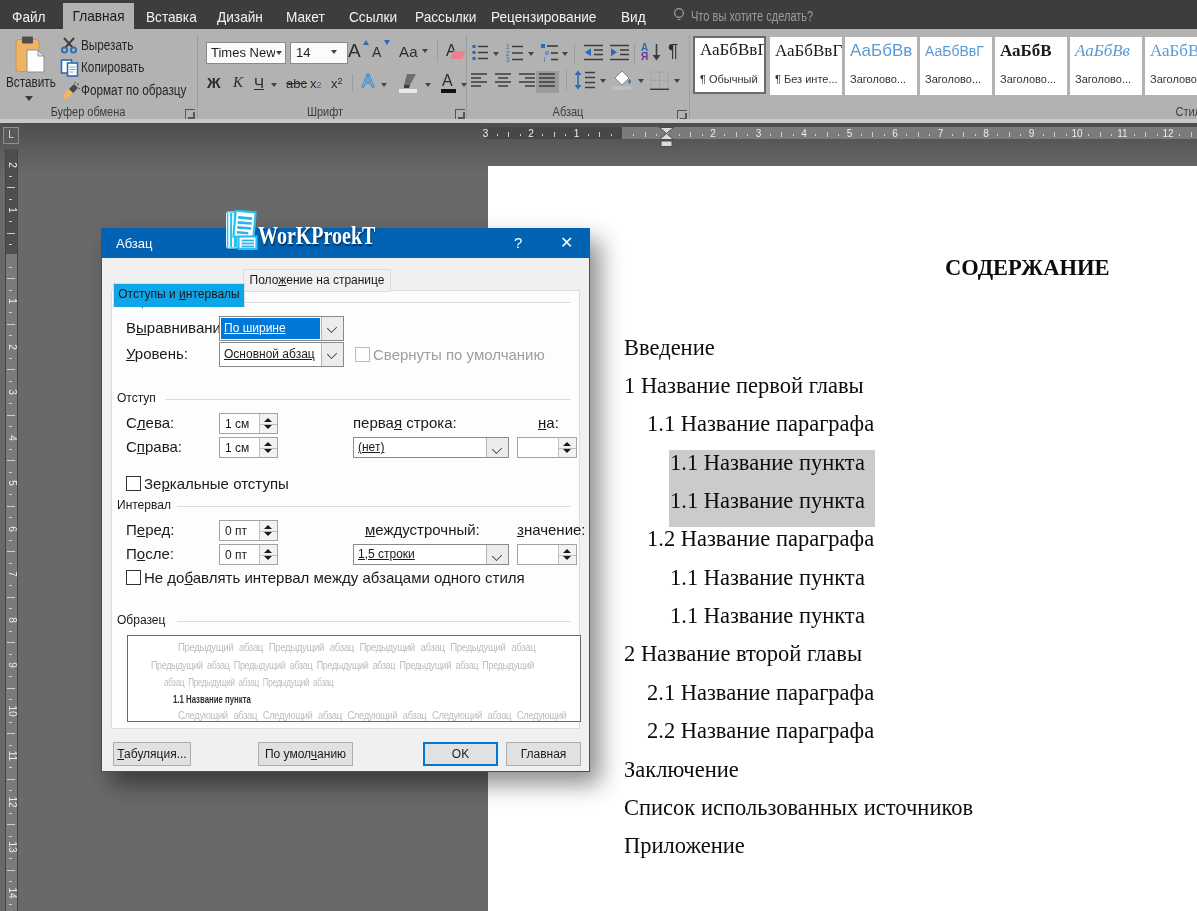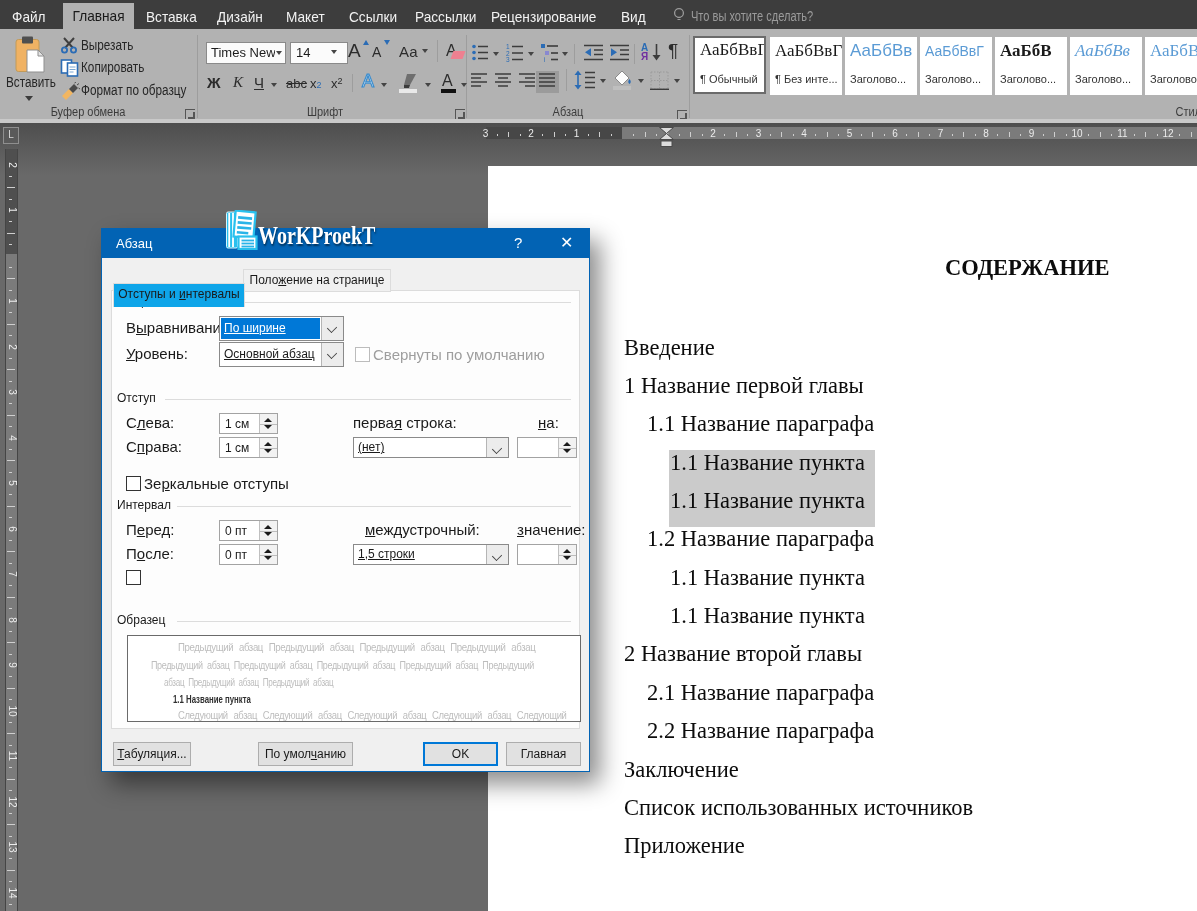--- a/index.html
+++ b/index.html
@@ -520,20 +520,21 @@
     </div>
   <div class="combo" style="left:251px;top:315px;width:154px;height:19px;">
       <div class="txt" style="top:1px;">1,5 строки</div>
       <div class="btn"></div>
     </div>
   <div class="spin" style="left:415px;top:315px;width:58px;height:19px;">
       <div class="btns"></div>
       <div class="mid"></div>
     </div>
   <div class="cb" style="left:24px;top:341px;"></div>
+  <div class="lbl" style="left:42px;top:341px;">Не до<u>б</u>авлять интервал между абзацами одного стиля</div>
 
   <div class="grp" style="left:15px;top:384px;">Образец</div>
   <div class="gline" style="left:75px;top:392px;width:394px;"></div>
   <div id="prev">
     <div class="pline" style="left:50px;top:5px;letter-spacing:-.4px;word-spacing:3.6px;transform:scaleX(.963);">Предыдущий абзац Предыдущий абзац Предыдущий абзац Предыдущий абзац</div>
     <div class="pline" style="left:23px;top:23px;letter-spacing:-.4px;word-spacing:2.5px;transform:scaleX(.9);">Предыдущий абзац Предыдущий абзац Предыдущий абзац Предыдущий абзац Предыдущий</div>
     <div class="pline" style="left:36px;top:40px;letter-spacing:-.4px;word-spacing:2.5px;transform:scaleX(.81);">абзац Предыдущий абзац Предыдущий абзац</div>
     <div class="pline" style="left:45px;top:57px;color:#303030;font-weight:bold;transform:scaleX(.78);">1.1 Название пункта</div>
     <div class="pline" style="left:50px;top:73px;letter-spacing:-.4px;word-spacing:3.6px;transform:scaleX(.947);">Следующий абзац Следующий абзац Следующий абзац Следующий абзац Следующий</div>
   </div>

